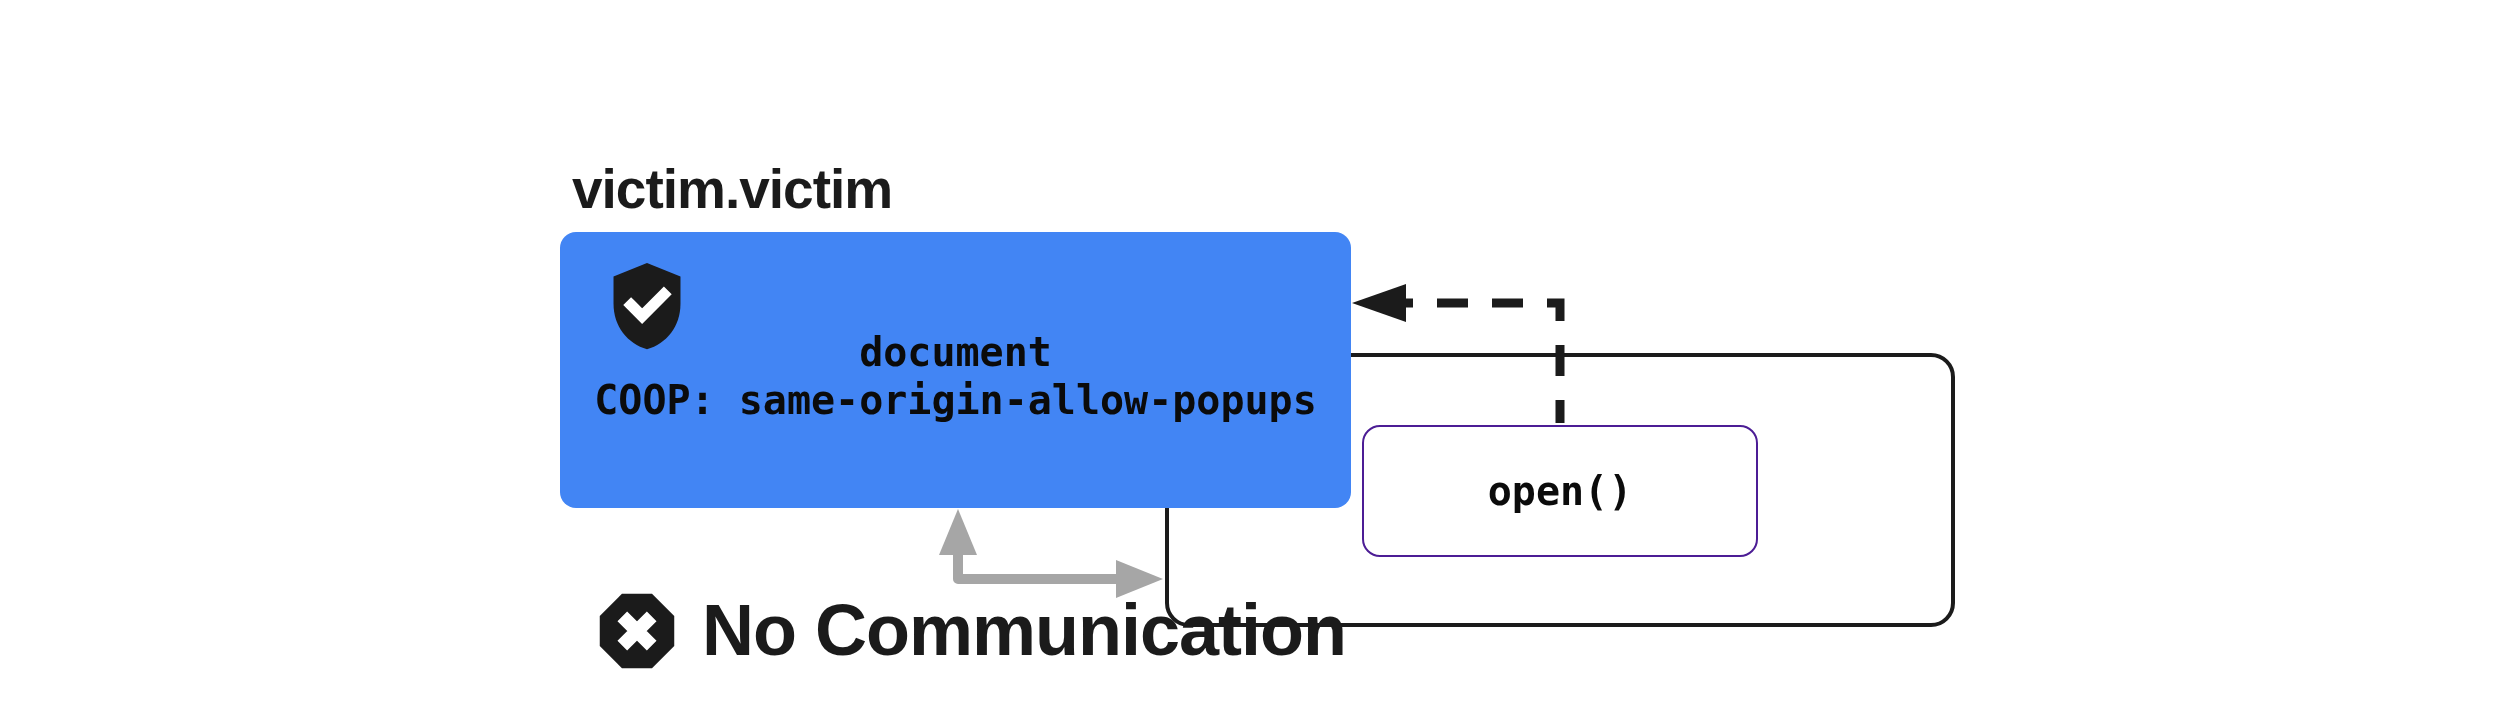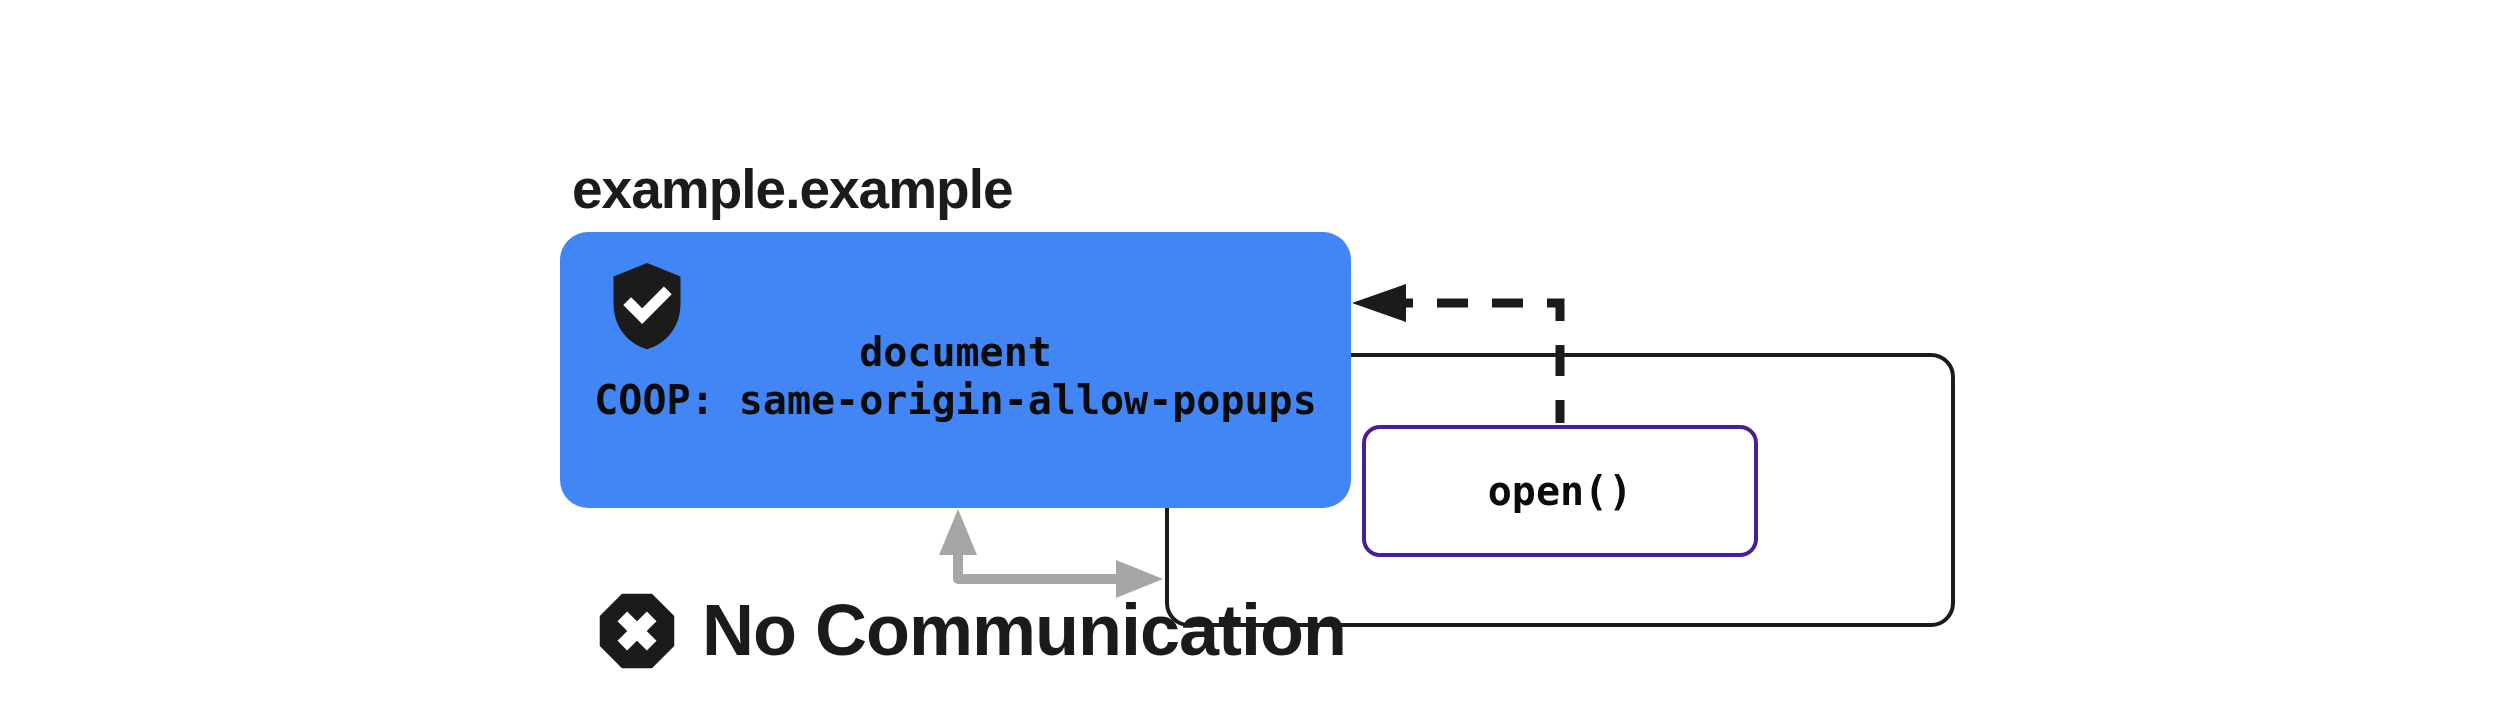--- a/index.html
+++ b/index.html
@@ -45,21 +45,21 @@
   }
 
   
   .victim-box {
     position: absolute;
     left: 560px;
     top: 232px;
     width: 791px;
     height: 276px;
     background: #4285f4;
-    border-radius: 28px;
+    border-radius: 16px;
     z-index: 2;
   }
   .shield-icon {
     position: absolute;
     left: 48px;
     top: 26px;
     width: 78px;
     height: 96px;
   }
   .doc-text {
@@ -76,21 +76,21 @@
     white-space: nowrap;
   }
 
   
   .open-box {
     position: absolute;
     left: 1362px;
     top: 425px;
     width: 396px;
     height: 132px;
-    border: 4px solid #4c1d95;
+    border: 2px solid #4c1d95;
     border-radius: 18px;
     background: #ffffff;
     box-sizing: border-box;
     z-index: 2;
     display: flex;
     align-items: center;
     justify-content: center;
   }
   .open-box span {
     font-family: "DejaVu Sans Mono", "Liberation Mono", monospace;
@@ -130,21 +130,21 @@
     color: #1b1b1b;
     white-space: nowrap;
     z-index: 3;
   }
 </style>
 </head>
 <body>
 
 <div class="canvas">
 
-  <div class="domain-label victim-label">example.example</div>
+  <div class="domain-label victim-label">victim.victim</div>
 
   <div class="attacker-box"></div>
 
   <div class="victim-box">
     <svg class="shield-icon" viewBox="0 0 24 28">
       <path d="M12 0.8 L22.3 4.9 V13.3 C22.3 20.3 17.95 25.6 12 27.3 C6.05 25.6 1.7 20.3 1.7 13.3 V4.9 Z" fill="#1b1b1b"></path>
       <path d="M7.1 13.7 L10.5 17.1 L17.2 10.4" fill="none" stroke="#ffffff" stroke-width="3.4" stroke-linecap="square"></path>
     </svg>
     <div class="doc-text">
       <div>document</div>

